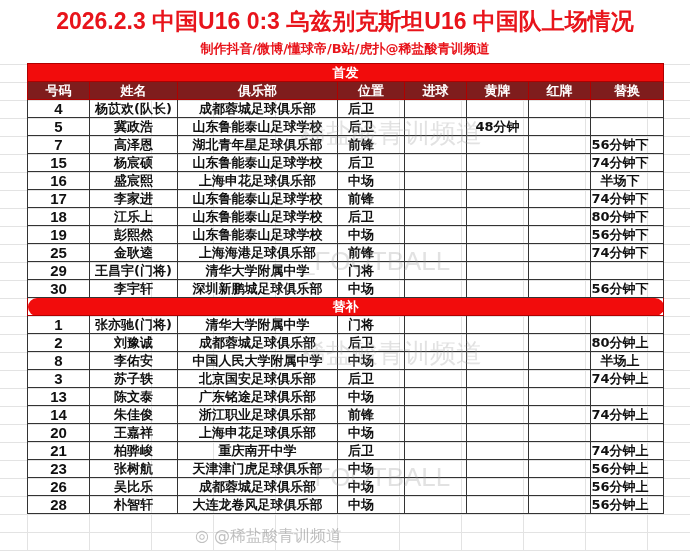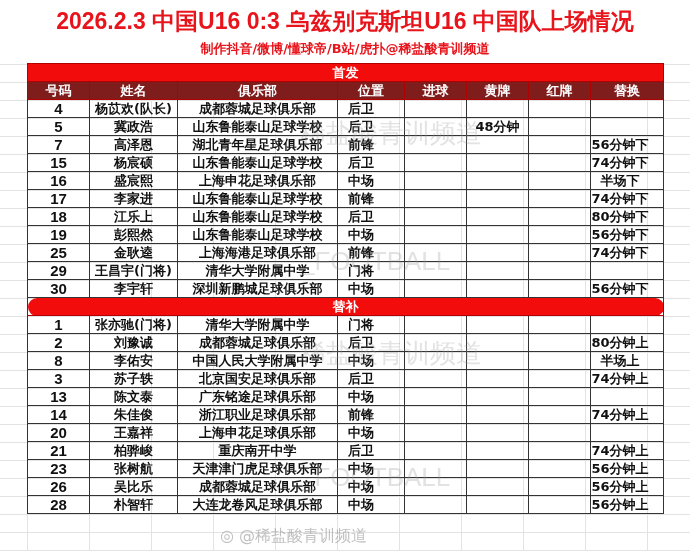--- a/index.html
+++ b/index.html
@@ -51,21 +51,21 @@
     }
     td.pos { text-align: left !important; padding-left: 10px !important; }
     td.sub { text-align: right; padding-right: 14px !important; }
     .watermark {
       position: absolute; color: rgba(150,150,150,0.28); font-size: 26px;
       white-space: nowrap; pointer-events: none;
       font-family: Liberation Sans, sans-serif;
     }
     .weibo-mark {
       position: absolute; left: 195px; top: 526px; color: rgba(140,140,140,0.55);
-      font-size: 16px; white-space: nowrap; margin-left: 25px;
+      font-size: 16px; white-space: nowrap;
     }
   </style>
 </head>
 <body>
 
 <div class="header-area">
   <div class="title">2026.2.3 中国U16 0:3 乌兹别克斯坦U16 中国队上场情况</div>
   <div class="subtitle">制作抖音/微博/懂球帝/B站/虎扑@稀盐酸青训频道</div>
 </div>
 

